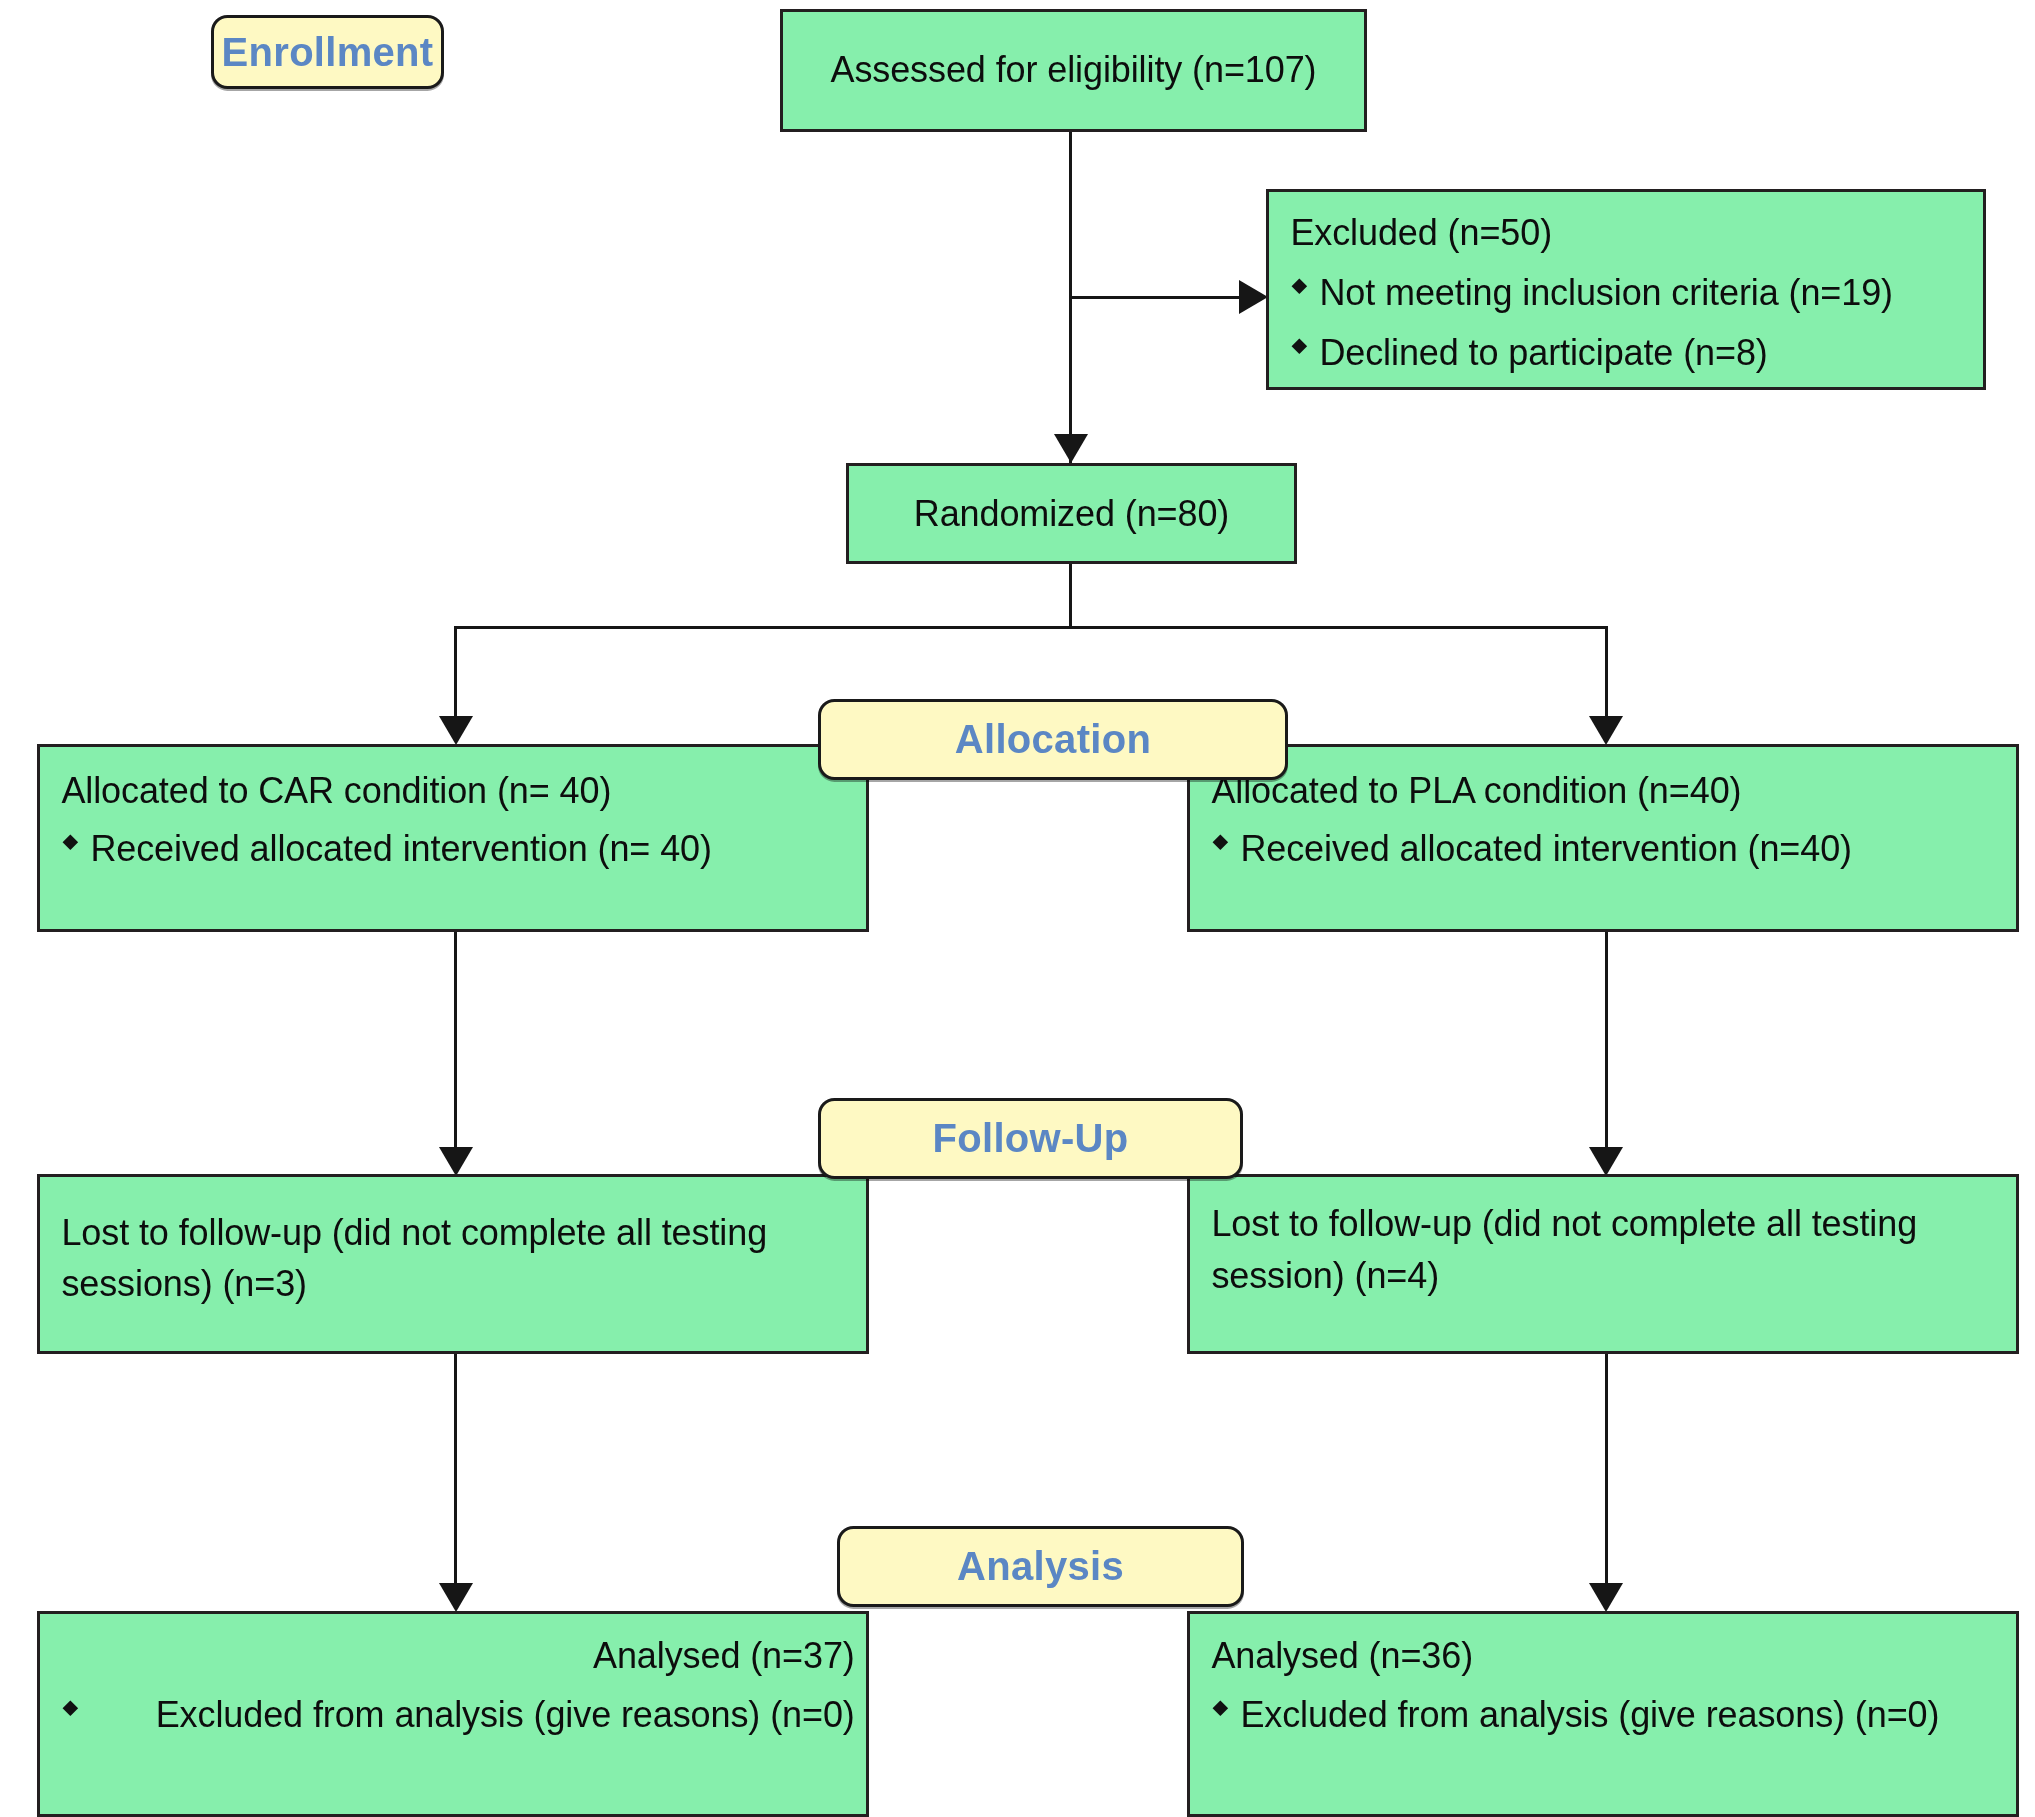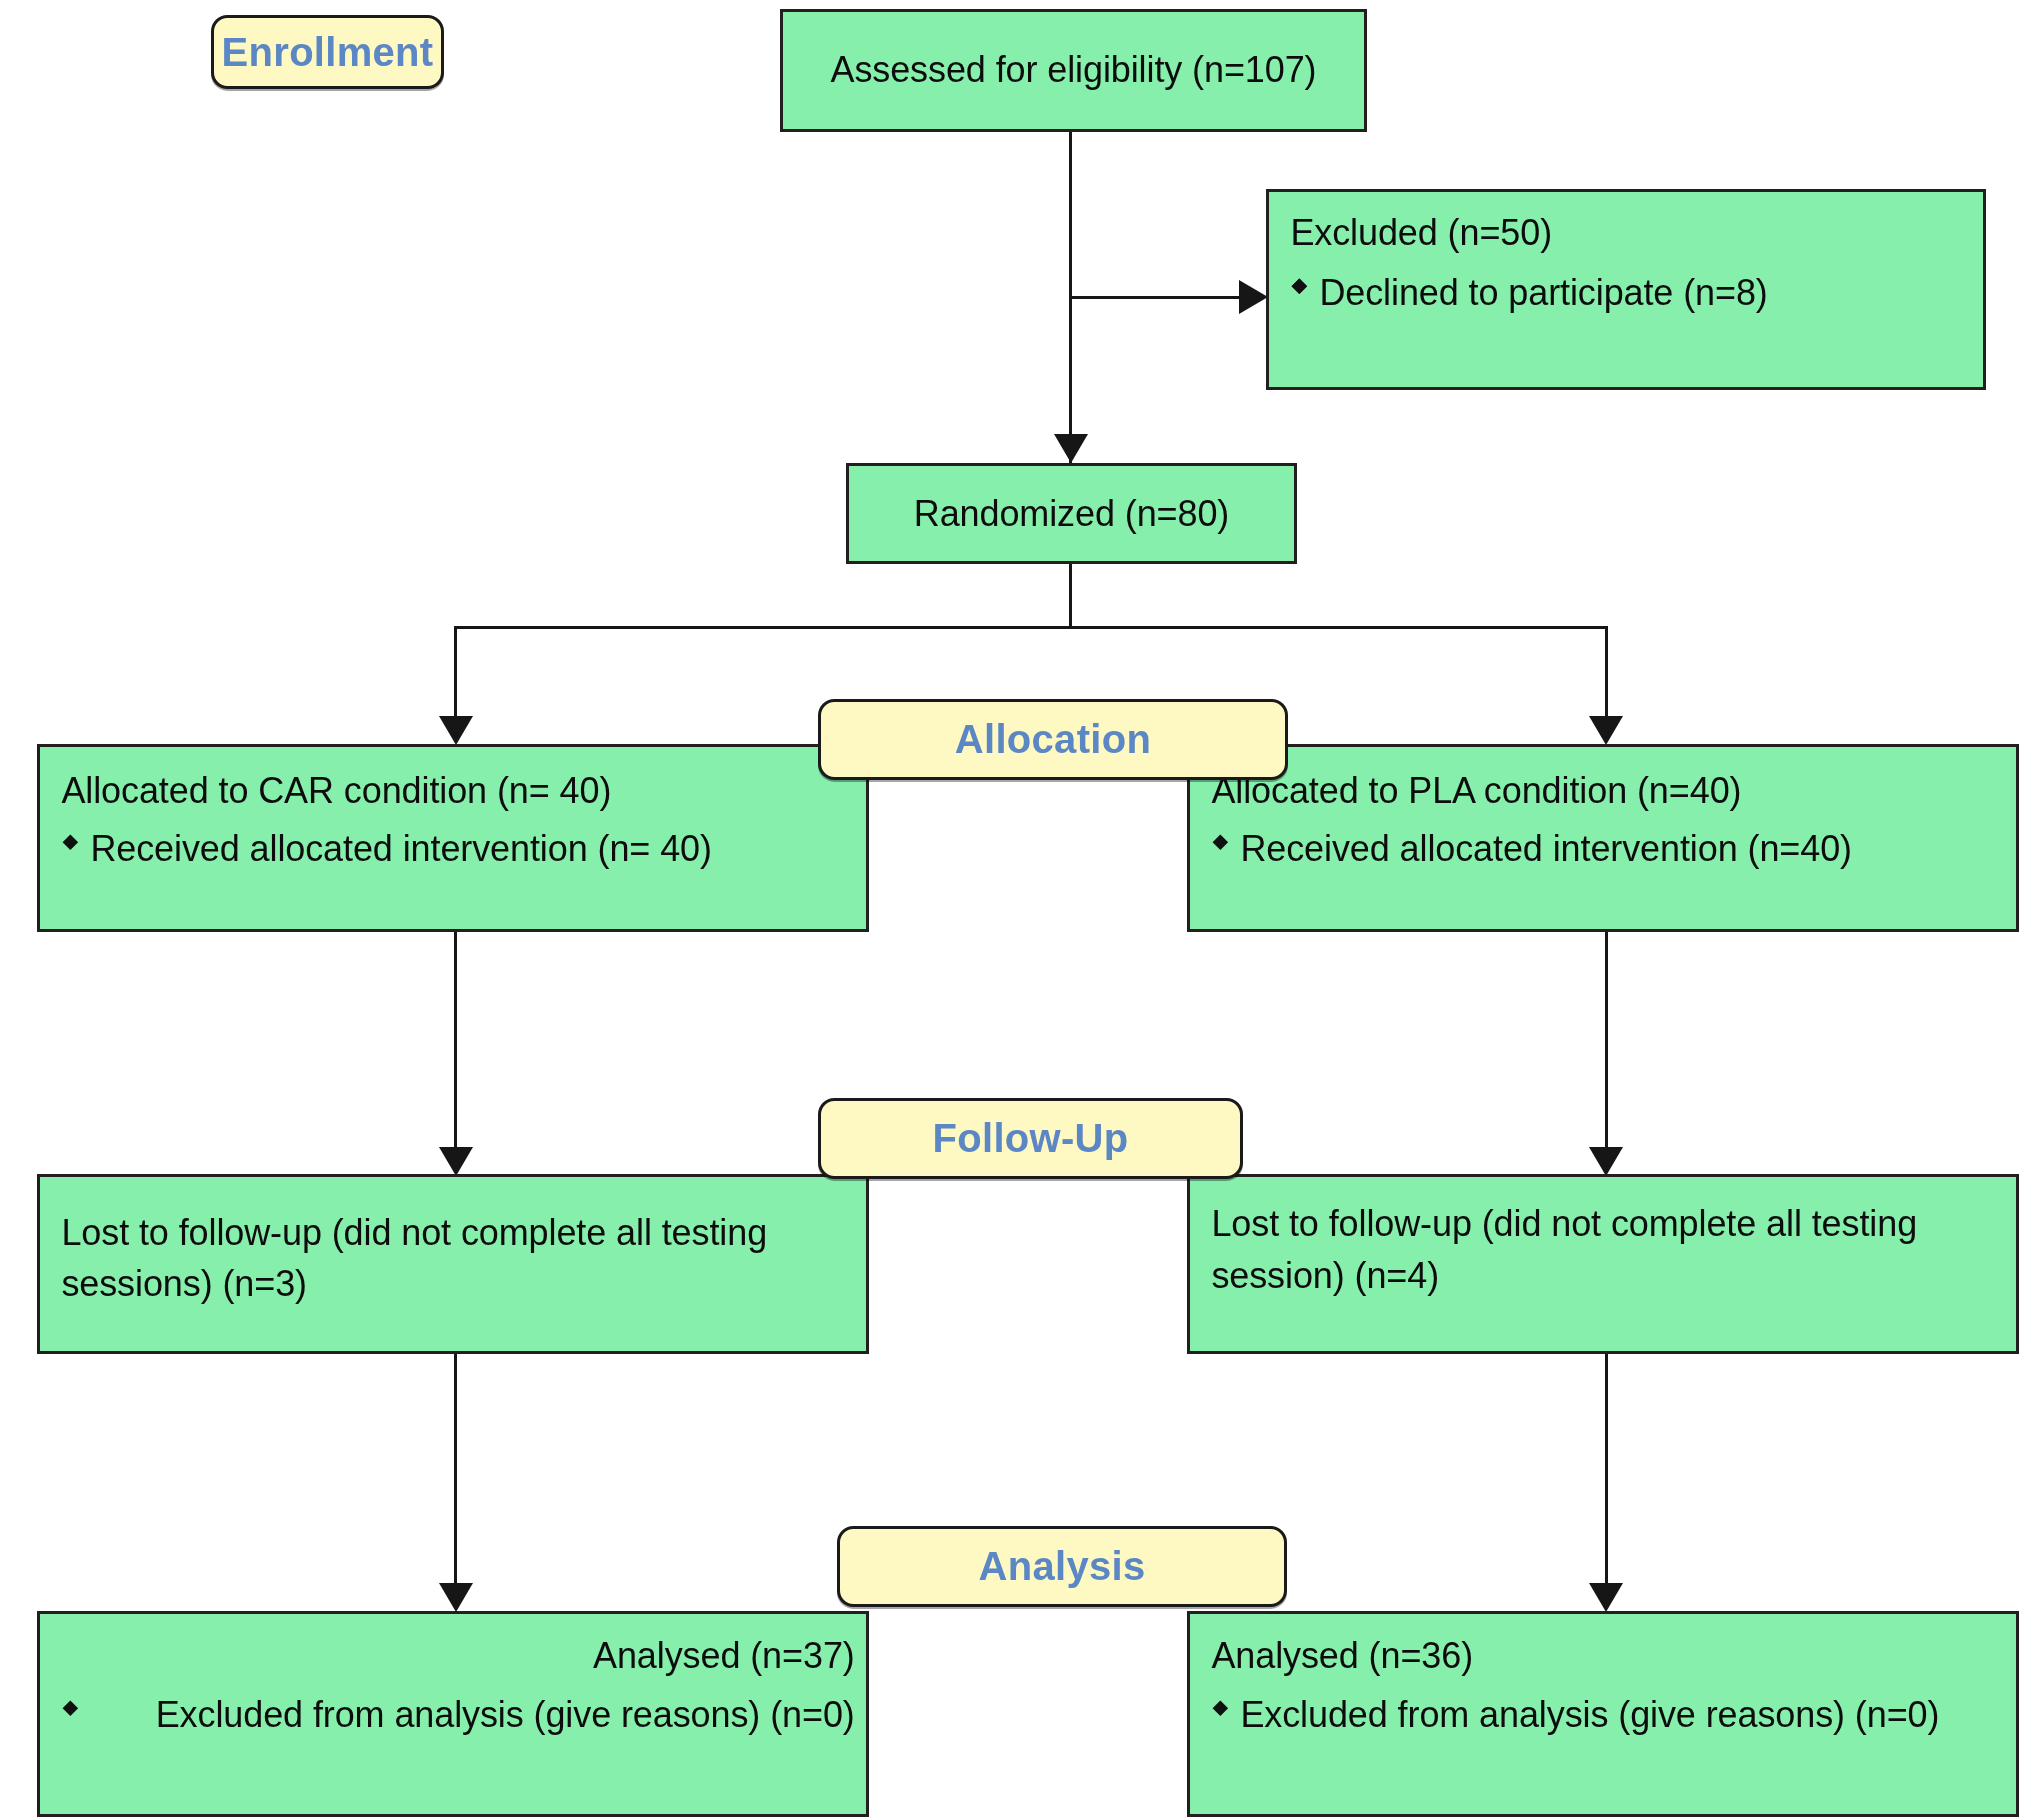--- a/index.html
+++ b/index.html
@@ -115,20 +115,21 @@
 
   <div class="hline" style="left:1069px;top:296px;width:176px;"></div>
   <div class="arrow-right" style="left:1239px;top:280px;"></div>
 
   <div class="box" style="left:1266px;top:189px;width:720px;height:201px;">
     <div class="btext" style="top:15px;">
       <div>Excluded (n=50)</div>
       <ul class="blist">
         <li>
           <span class="dia"></span>
+          <span>Not meeting inclusion criteria (n=19)</span>
         </li>
         <li>
           <span class="dia"></span>
           <span>Declined to participate (n=8)</span>
         </li>
       </ul>
     </div>
   </div>
 
   <div class="arrow-down" style="left:1054px;top:434px;"></div>
@@ -187,21 +188,21 @@
 
   <div class="box" style="left:1187px;top:1174px;width:832px;height:180px;">
     <div class="btext" style="top:21.4px;">Lost to follow-up (did not complete all testing session) (n=4)</div>
   </div>
 
   <div class="vline" style="left:454px;top:1354px;height:233px;"></div>
   <div class="arrow-down" style="left:439px;top:1583px;"></div>
   <div class="vline" style="left:1605px;top:1354px;height:233px;"></div>
   <div class="arrow-down" style="left:1589px;top:1583px;"></div>
 
-  <div class="stagelabel" style="left:837px;top:1526px;width:450px;height:81px;">
+  <div class="stagelabel" style="left:837px;top:1526px;width:407px;height:81px;">
     <span>Analysis</span>
   </div>
 
   <div class="box" style="left:37px;top:1611px;width:832px;height:206px;text-align:right;">
     <div class="btext" style="top:16.4px;">
       <div>Analysed (n=37)</div>
       <ul class="blist tight">
         <li>
           <span class="dia"></span>
           <span>Excluded from analysis (give reasons) (n=0)</span>

